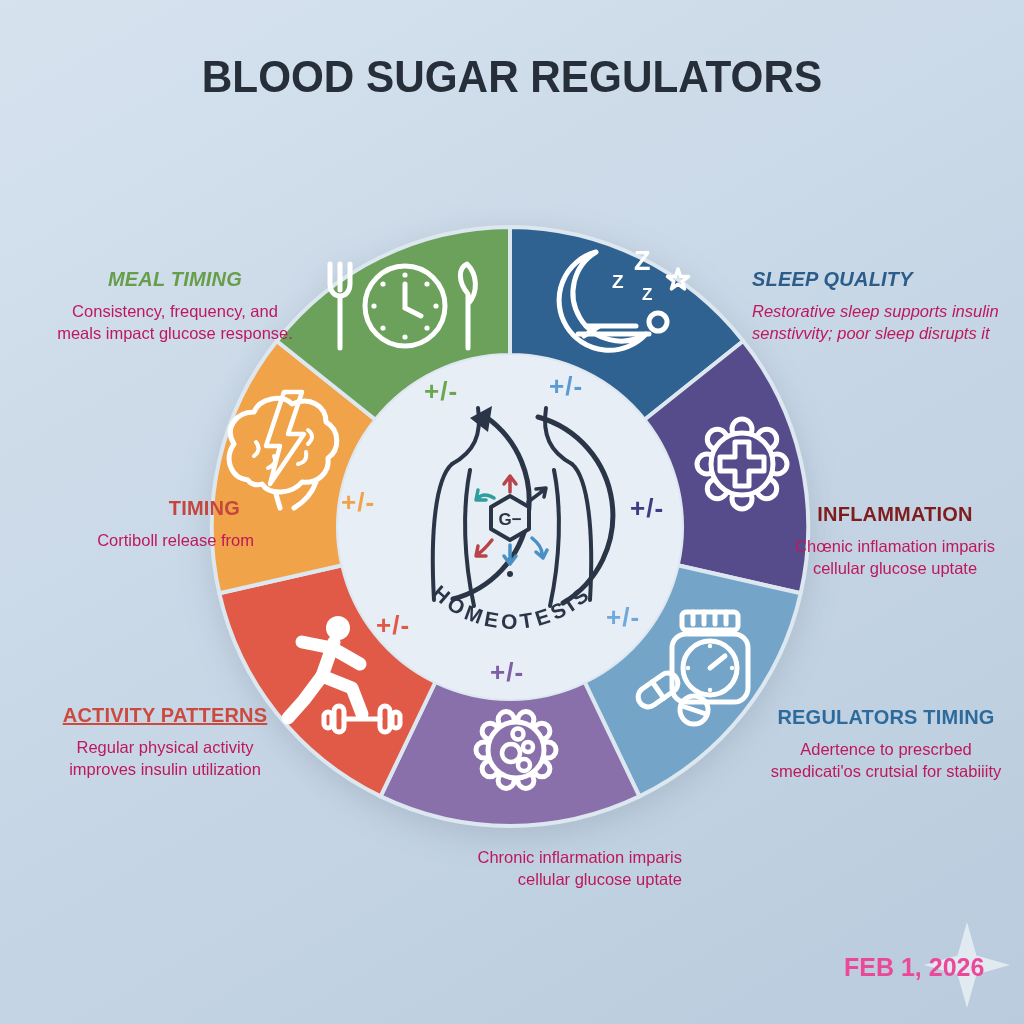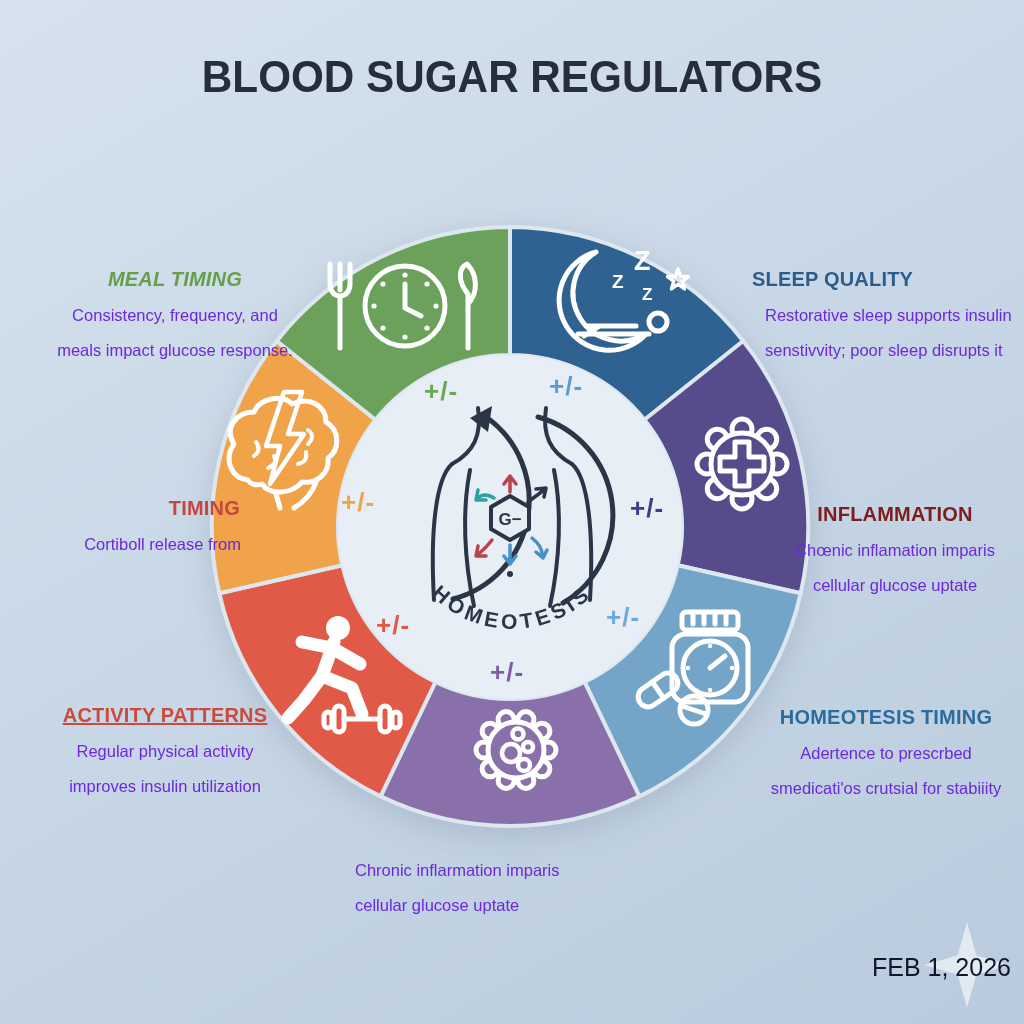--- a/index.html
+++ b/index.html
@@ -10,40 +10,40 @@
   }
   .stage{position:absolute;inset:0;}
   .title{
     position:absolute;top:52px;left:0;width:100%;text-align:center;
     font-size:44px;font-weight:800;letter-spacing:0px;color:#262e3a;
     transform:scaleX(.96);
   }
   svg.wheel{position:absolute;left:0;top:0;filter:drop-shadow(0 8px 16px rgba(60,80,100,.18));}
   .label-block{position:absolute;}
   .lb-heading{font-size:20px;font-weight:700;letter-spacing:.2px;margin:0 0 9px 0;}
-  .lb-line{font-size:16.5px;color:#6d28d9;line-height:1.34;margin:13px;font-weight:400;white-space:nowrap;}
+  .lb-line{font-size:16.5px;color:#be185d;line-height:1.34;margin:0;font-weight:400;white-space:nowrap;}
   #block-meal{left:22px;top:268px;width:306px;text-align:center;}
-  #block-sleep{left:752px;top:268px;width:270px;text-align:left;}
+  #block-sleep{left:752px;top:268px;width:270px;text-align:left;font-style:italic;}
   #block-stress{left:28px;top:497px;width:226px;text-align:right;}
   #block-stress .lb-heading{padding-right:14px;}
   #block-inflammation{left:770px;top:503px;width:250px;text-align:center;}
   #block-activity{left:32px;top:704px;width:266px;text-align:center;}
   #block-medication{left:748px;top:706px;width:276px;text-align:center;}
-  #bottom-note{left:342px;top:846px;width:340px;text-align:left;position:absolute;}
+  #bottom-note{left:342px;top:846px;width:340px;text-align:right;position:absolute;}
   .pm{position:absolute;font-size:26px;font-weight:800;letter-spacing:1px;}
   #pm-meal{left:424px;top:376px;}
   #pm-sleep{left:549px;top:371px;}
   #pm-stress{left:341px;top:487px;}
   #pm-inflammation{left:630px;top:493px;}
   #pm-activity{left:376px;top:610px;}
   #pm-medication{left:606px;top:602px;}
   #pm-cellular{left:490px;top:657px;}
   .date{
-    position:absolute;left:872px;top:953px;z-index:2;
-    font-size:25px;font-weight:400;color:#0f172a;white-space:nowrap;
+    position:absolute;left:844px;top:953px;z-index:2;
+    font-size:25px;font-weight:700;color:#ec4899;white-space:nowrap;
   }
   .sparkle{
     position:absolute;left:924px;top:922px;width:86px;height:86px;z-index:1;
     background:#e9eff5;opacity:.85;
     clip-path:polygon(50% 0%,61% 39%,100% 50%,61% 61%,50% 100%,39% 61%,0% 50%,39% 39%);
   }
 </style>
 </head>
 <body>
 
@@ -246,21 +246,21 @@
     <p class="lb-line">cellular glucose uptate</p>
   </div>
 
   <div class="label-block" id="block-activity">
     <p class="lb-heading" style="color: rgb(204, 74, 61); text-decoration: underline;">ACTIVITY PATTERNS</p>
     <p class="lb-line">Regular physical activity</p>
     <p class="lb-line">improves insulin utilization</p>
   </div>
 
   <div class="label-block" id="block-medication">
-    <p class="lb-heading" style="color: rgb(46, 107, 157);">HOMEOTESIS TIMING</p>
+    <p class="lb-heading" style="color: rgb(46, 107, 157);">REGULATORS TIMING</p>
     <p class="lb-line">Adertence to prescrbed</p>
     <p class="lb-line">smedicati'os crutsial for stabiiity</p>
   </div>
 
   <div id="bottom-note">
     <p class="lb-line">Chronic inflarmation imparis</p>
     <p class="lb-line">cellular glucose uptate</p>
   </div>
 
   <div class="sparkle"></div>

